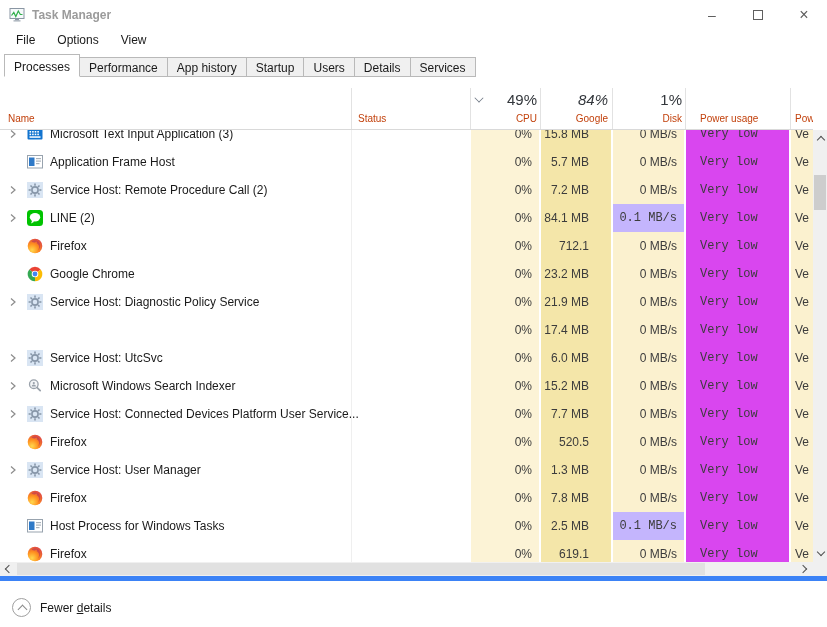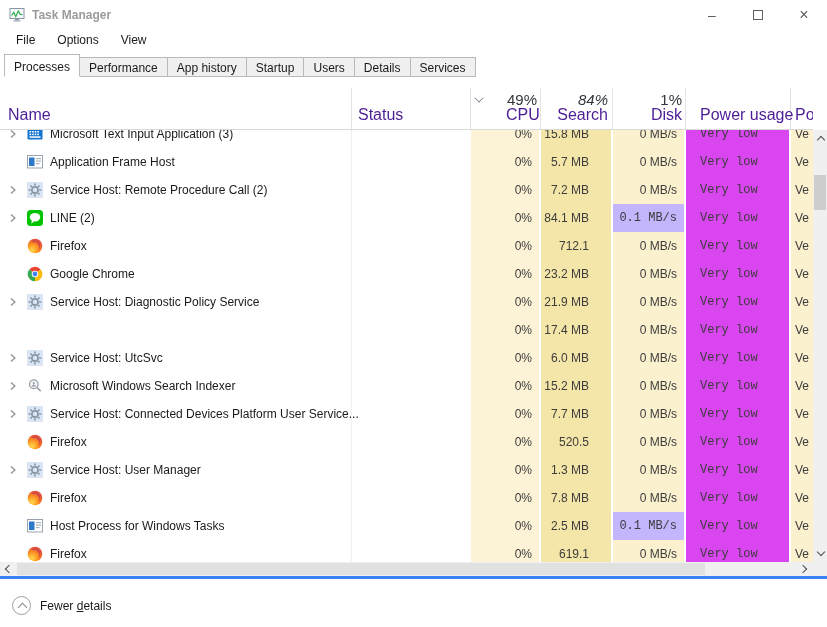--- a/index.html
+++ b/index.html
@@ -19,21 +19,21 @@
   .menu-item { padding:2px 8px 2px 0; margin-right:14px; color:#1a1a1a; font-size:12px; }
 
   
   .tabstrip { position:absolute; left:4px; top:54px; height:23px; display:flex; align-items:flex-end; }
   .tab { border:1px solid #b9b9b9; border-bottom:1px solid #b9b9b9; background:#f0f0f0; padding:3px 9px; font-size:12px; margin-right:-1px; height:20px; position:relative; }
   .tab.active { background:#fff; height:23px; padding-top:5px; border-bottom:1px solid #fff; z-index:2; }
 
   
   .grid-header { position:absolute; left:0; top:88px; width:813px; height:42px; border-bottom:1px solid #d9d9d9; background:#fff; overflow:hidden; }
   .hsep { position:absolute; top:0; width:1px; height:42px; background:#e2e2e2; }
-  .hlabel { position:absolute; bottom:5px; font-size:16px; color:#4c1d95;margin-top:45px; }
+  .hlabel { position:absolute; bottom:5px; font-size:10px; color:#c2410c;margin-top:45px; }
   .hpct { position:absolute; top:3px; font-size:15px; color:#33373c; text-align:right; }
   .sort-chevron { position:absolute; left:475px; top:6px; width:9px; height:9px; }
   .sort-chevron:before { content:""; position:absolute; left:0; top:0; width:7px; height:7px; border-left:1.4px solid #6b7480; border-bottom:1.4px solid #6b7480; transform:rotate(-45deg) scale(.8); }
 
   
   .grid-body { position:absolute; left:0; top:130px; width:813px; height:432px; overflow:hidden; background:#fff; }
   .body-sep { position:absolute; left:351px; top:0; width:1px; height:432px; background:#efefef; }
   .rows { position:relative; margin-top:-10px; }
   .prow { position:relative; height:28px; width:813px; }
   .expand { position:absolute; left:5px; top:6px; width:16px; height:16px; }
@@ -56,21 +56,21 @@
   .hthumb { position:absolute; left:17px; top:1px; width:688px; height:12px; background:#e1e1e1; }
   .sb-btn { position:absolute; width:17px; height:14px; }
   .chev { position:absolute; width:6px; height:6px; border-left:1.3px solid #505050; border-bottom:1.3px solid #505050; }
   .chev.up    { left:5px; top:5px;  transform:rotate(135deg); }
   .chev.down  { left:5px; top:3px;  transform:rotate(-45deg); }
   .chev.left  { left:6px; top:4px;  transform:rotate(45deg); }
   .chev.right { left:4px; top:4px;  transform:rotate(225deg); }
   .corner { position:absolute; left:813px; top:562px; width:14px; height:14px; background:#f0f0f0; }
 
   
-  .footer { position:absolute; left:0; top:576px; width:827px; height:51px; background:#fff; border-top:3px solid #3b82f6; }
+  .footer { position:absolute; left:0; top:576px; width:827px; height:51px; background:#fff; border-top:5px solid #3b82f6; }
   .fewer { position:absolute; left:12px; top:17px; display:flex; align-items:center; white-space:pre; }
   .fewer-circle { width:19px; height:19px; border:1px solid #a0a0a0; border-radius:50%; position:relative; margin-right:9px; }
   .fewer-circle:before { content:""; position:absolute; left:5.5px; top:7px; width:6px; height:6px; border-left:1.2px solid #8a8a8a; border-bottom:1.2px solid #8a8a8a; transform:rotate(135deg); }
   .accel { text-decoration:underline; }
 </style>
 </head>
 <body>
 
 <div class="titlebar">
   <span class="app-icon">
@@ -117,21 +117,21 @@
   <span class="hsep" style="left:540px;"></span>
   <span class="hsep" style="left:612px;"></span>
   <span class="hsep" style="left:685px;"></span>
   <span class="hsep" style="left:790px;"></span>
   <span class="hlabel" style="left:8px;">Name</span>
   <span class="hlabel" style="left:358px;">Status</span>
   <span class="sort-chevron"></span>
   <span class="hpct" style="left:470px; width:67px;">49%</span>
   <span class="hlabel" style="left:470px; width:67px; text-align:right;padding-left:36px;">CPU</span>
   <span class="hpct" style="left:541px; width:67px;font-style:italic;">84%</span>
-  <span class="hlabel" style="left:541px; width:67px; text-align:right;">Search</span>
+  <span class="hlabel" style="left:541px; width:67px; text-align:right;">Google</span>
   <span class="hpct" style="left:613px; width:69px;">1%</span>
   <span class="hlabel" style="left:613px; width:69px; text-align:right;">Disk</span>
   <span class="hlabel" style="left:700px;">Power usage</span>
   <span class="hlabel" style="left:795px;">Powe</span>
 </div>
 
 <div class="grid-body">
   <span class="body-sep"></span>
   <div class="rows">
       <div class="prow">

